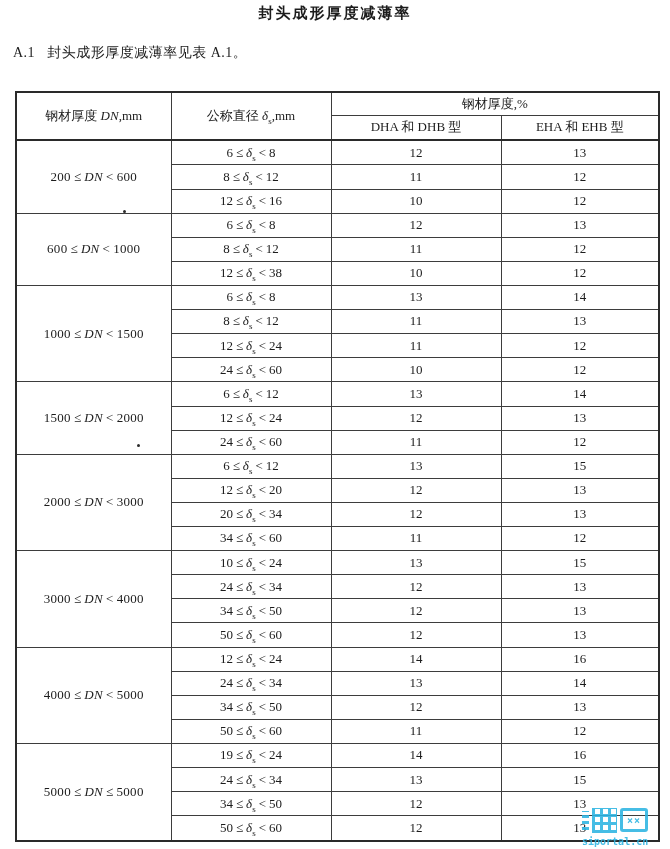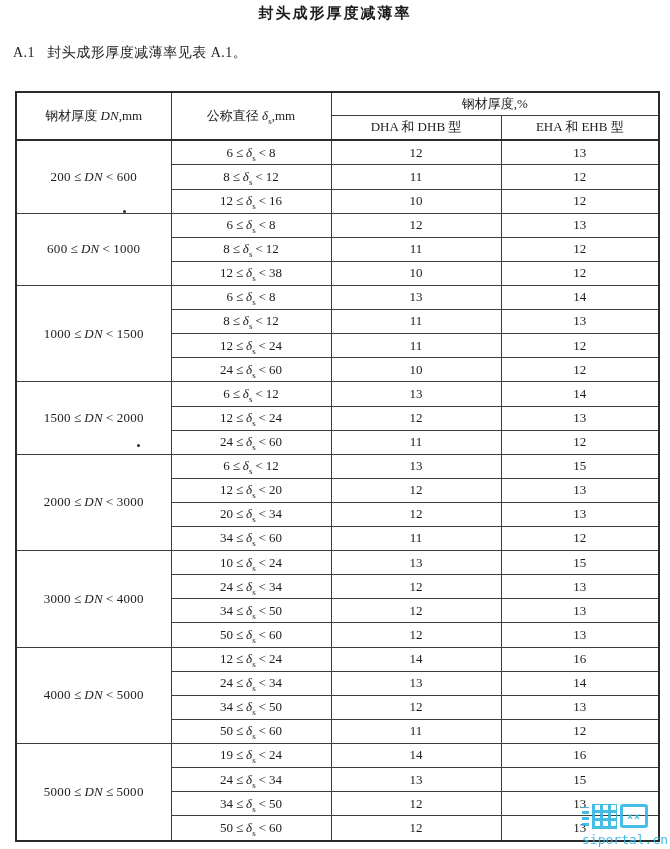--- a/index.html
+++ b/index.html
@@ -51,21 +51,21 @@
   .wm-hash{width:25px;height:25px;
     background:
       repeating-linear-gradient(90deg,currentColor 0 3px,transparent 3px 8px),
       repeating-linear-gradient(0deg,currentColor 0 3px,transparent 3px 8px);}
   .wm-box{
     width:22px;height:18px;border:3px solid currentColor;border-radius:3px;
     display:flex;align-items:center;justify-content:center;
     font-family:"DejaVu Sans Mono",monospace;font-size:10px;font-weight:bold;letter-spacing:1px;
   }
   .wm-text{
-    font-family:"DejaVu Sans Mono",monospace;font-size:13px;font-weight:normal;letter-spacing:0px;
+    font-family:"DejaVu Sans Mono",monospace;font-size:10px;font-weight:bold;letter-spacing:0px;
   }
 </style>
 </head>
 <body>
 
 <div class="page">
 
   <div class="doc-title">封头成形厚度减薄率</div>
 
   <div class="clause">

